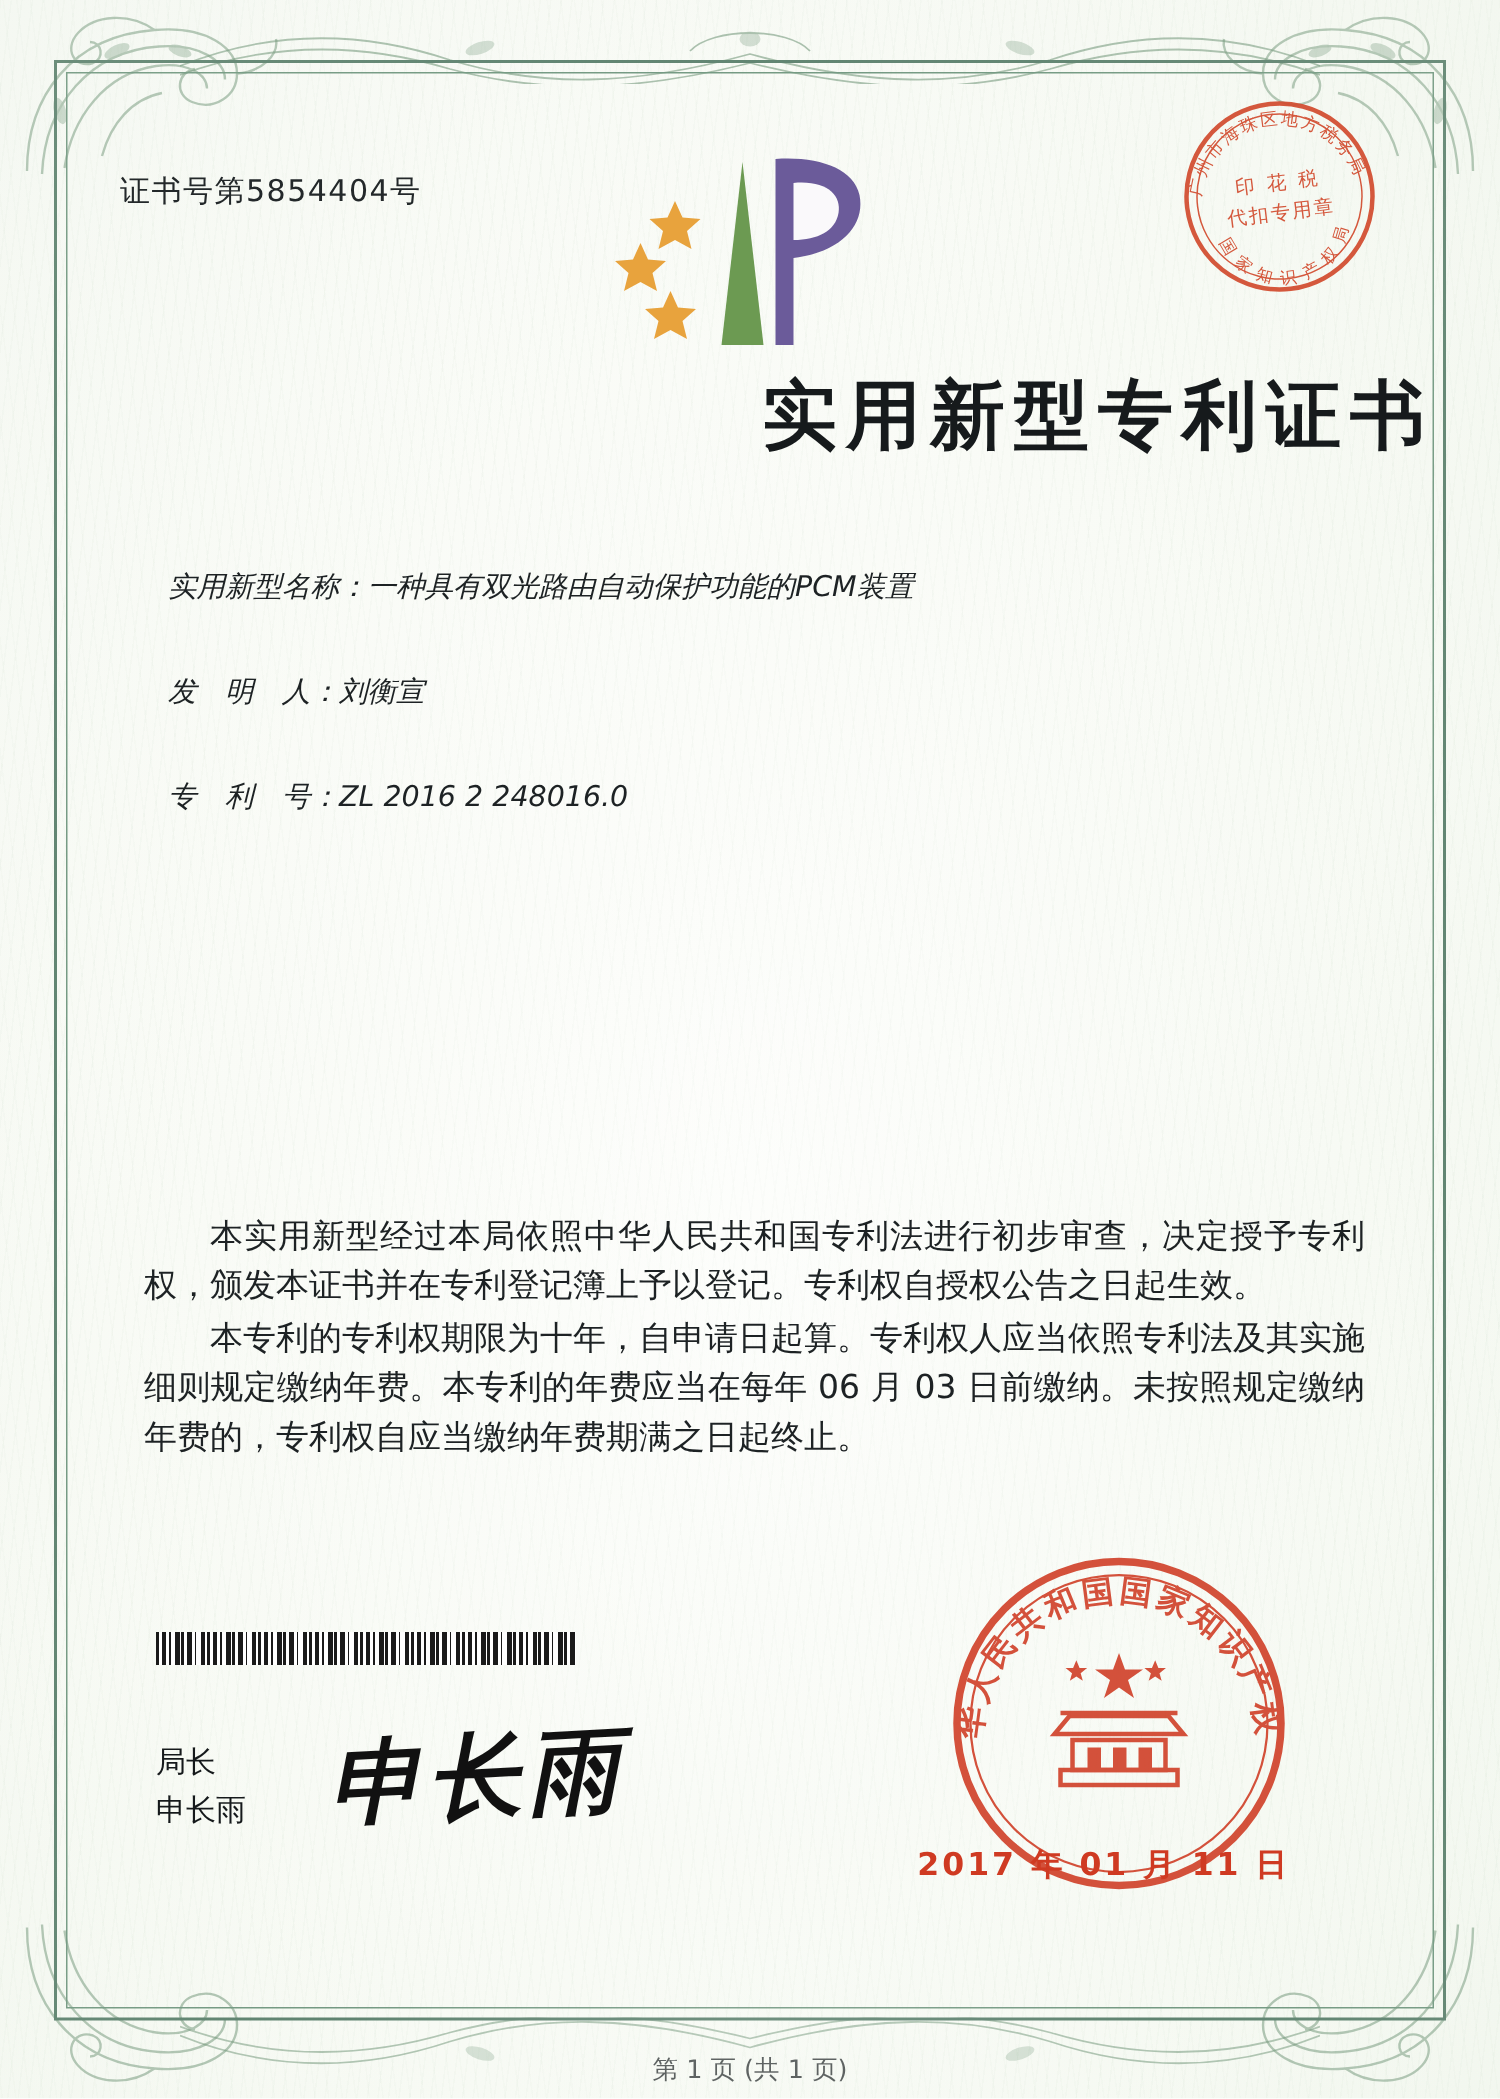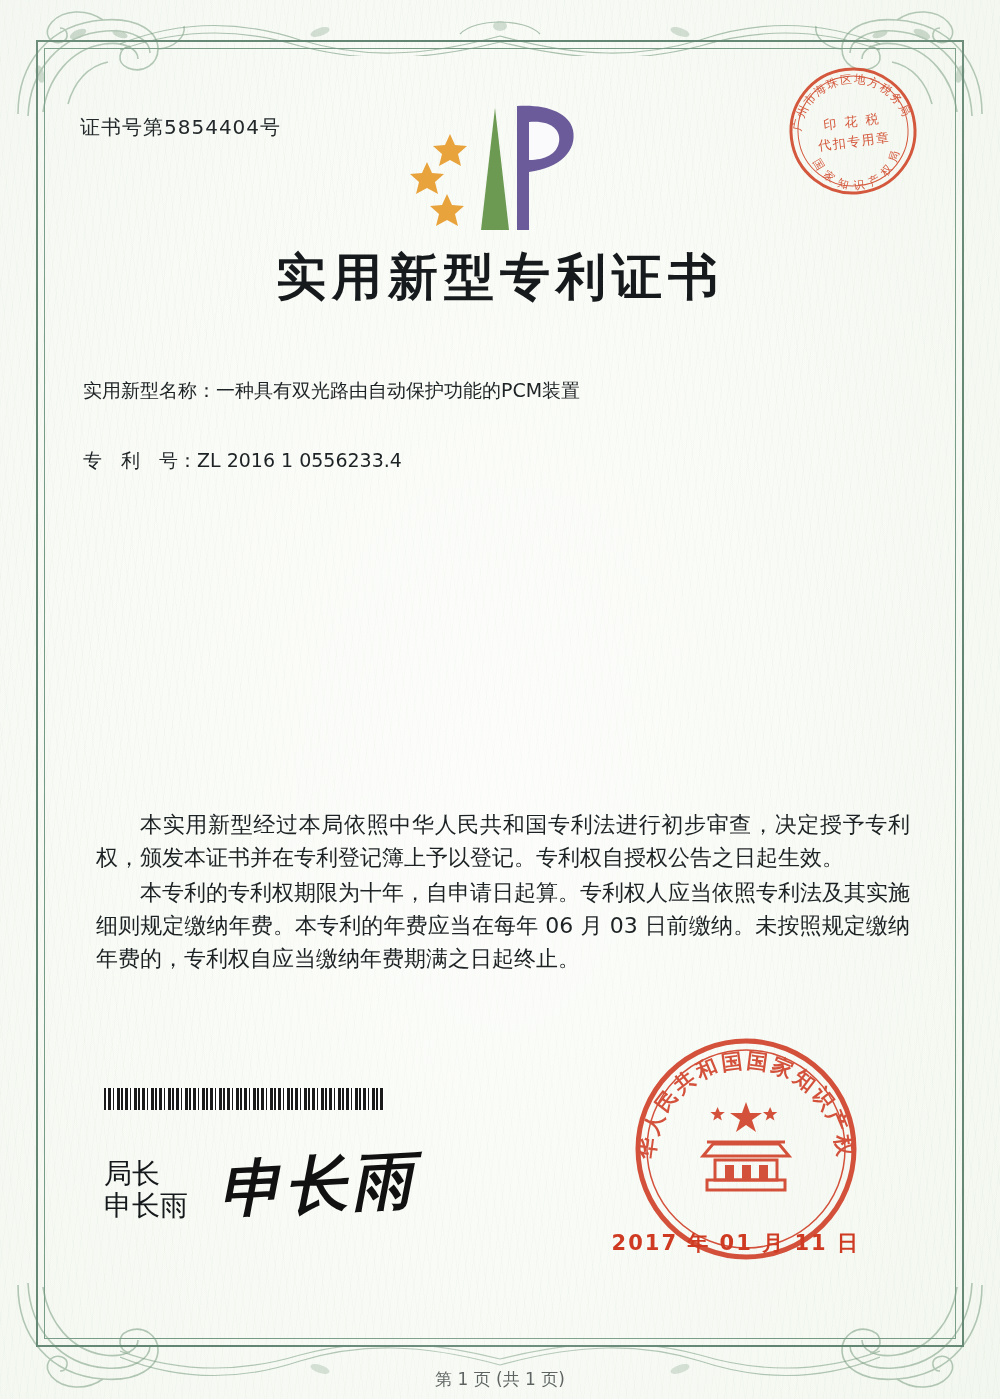--- a/index.html
+++ b/index.html
@@ -110,33 +110,34 @@
     width: 150px;
     height: 150px;
     transform: rotate(-7deg);
     opacity: 0.92;
   }
 
   .title {
     position: absolute;
     left: 0; right: 0;
     top: 196px;
-    text-align: center;
+    text-align: right;
     font-family: "DejaVu Sans", "Liberation Sans", sans-serif;
     font-weight: bold;
     font-size: 50px;
     letter-spacing: 6px;
     color: #161a1c;
   }
 
   .fields {
     position: absolute;
-    left: 39px;
+    left: 68px;
     right: 52px;
     top: 330px;
+    font-style: italic;
   }
   .field-row {
     font-size: 19px;
     color: #1d2224;
     margin-bottom: 44px;
     white-space: nowrap;
   }
   .field-label {
     display: inline-block;
   }
@@ -175,21 +176,21 @@
         #1a1a1a 9px, #1a1a1a 10px,
         #ffffff 10px, #ffffff 13px,
         #1a1a1a 13px, #1a1a1a 16px,
         #ffffff 16px, #ffffff 17px);
   }
 
   .signature-block {
     position: absolute;
     left: 60px;
     top: 1110px;
-    font-size: 28px;
+    font-size: 20px;
     color: #15191b;
     line-height: 32px;
   }
   .sig-script {
     position: absolute;
     left: 175px;
     top: 1095px;
     font-family: "DejaVu Serif", "Liberation Serif", serif;
     font-style: italic;
     font-weight: bold;
@@ -355,21 +356,24 @@
       </svg>
     </div>
 
     <div class="title">实用新型专利证书</div>
 
     <div class="fields">
       <div class="field-row">
         <span class="field-label">实用新型名称：</span><span class="field-value">一种具有双光路由自动保护功能的PCM装置</span>
       </div>
       <div class="field-row">
-        <span class="field-label">专　利　号：</span><span class="field-value">ZL 2016 1 0556233.4</span>
+        <span class="field-label">发　明　人：</span><span class="field-value">刘衡宣</span>
+      </div>
+      <div class="field-row">
+        <span class="field-label">专　利　号：</span><span class="field-value">ZL 2016 2 248016.0</span>
       </div>
     </div>
 
     <div class="body-text">
       <p>本实用新型经过本局依照中华人民共和国专利法进行初步审查，决定授予专利权，颁发本证书并在专利登记簿上予以登记。专利权自授权公告之日起生效。</p>
       <p>本专利的专利权期限为十年，自申请日起算。专利权人应当依照专利法及其实施细则规定缴纳年费。本专利的年费应当在每年 06 月 03 日前缴纳。未按照规定缴纳年费的，专利权自应当缴纳年费期满之日起终止。</p>
     </div>
 
     <div class="barcode"></div>
 

